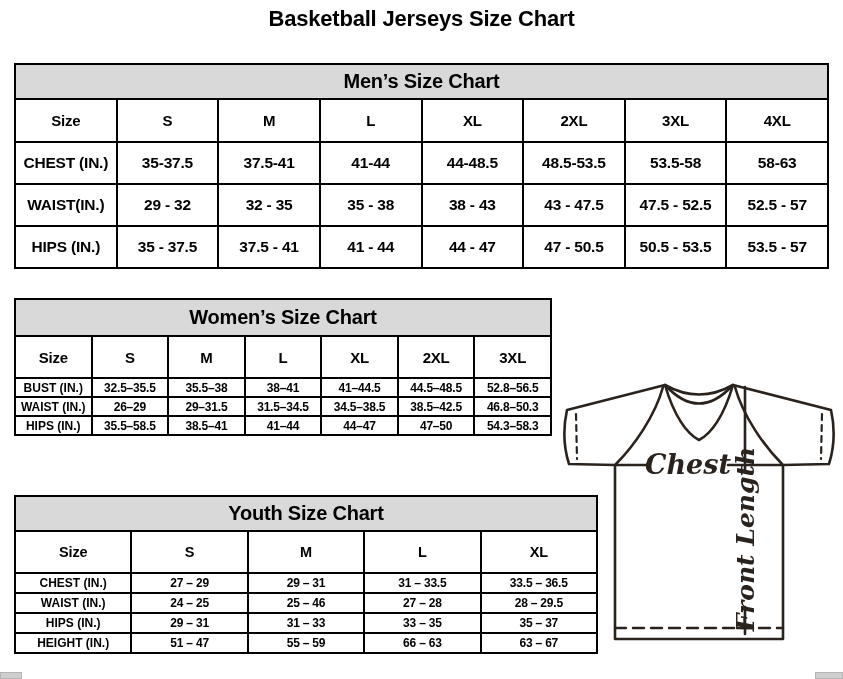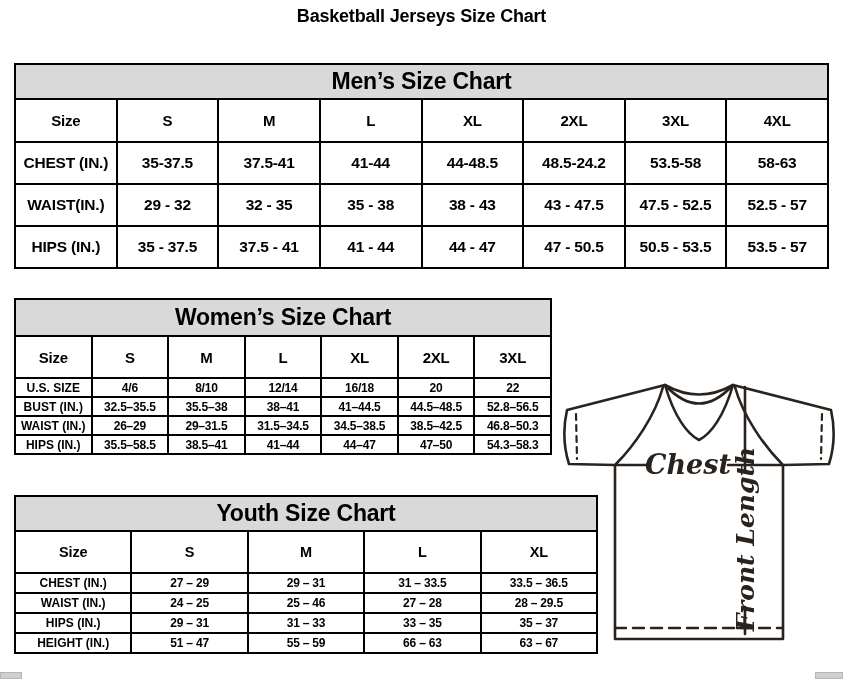--- a/index.html
+++ b/index.html
@@ -7,42 +7,42 @@
   body {
     position:relative;
     background:#ffffff;
     font-family:"Liberation Sans", sans-serif;
     color:#000;
     overflow:hidden;
   }
   .page-title {
     position:absolute; top:6px; left:0; width:843px;
     text-align:center;
-    font-size:18px; font-weight:bold;
+    font-size:22px; font-weight:bold;
     letter-spacing:-0.2px;
   }
   .chart { position:absolute; }
   .chart table {
     border-collapse:collapse;
     table-layout:fixed;
     width:100%;
   }
   .chart td {
     border:2px solid #000;
     text-align:center;
     vertical-align:middle;
     padding:0;
     font-weight:bold;
     letter-spacing:-0.2px;
     overflow:hidden;
     white-space:nowrap;
   }
   .chart .chart-header {
     background:var(--header-fill, #d9d9d9);
-    font-size:23px;
+    font-size:20px;
   }
   
   .chart.mens { left:14px; top:63px; width:815px; }
   .mens .chart-header { height:35px; }
   .mens .size-row td { height:43px; font-size:15px; }
   .mens .data-row td { height:42px; font-size:15.5px; }
   .mens .row-label   { font-size:14px; }
   .mens .label-col   { width:117px; }
   
   .chart.womens { left:14px; top:298px; width:538px; }
@@ -96,21 +96,21 @@
           <td class="">2XL</td>
           <td class="">3XL</td>
           <td class="">4XL</td>
         </tr>
         <tr class="data-row">
           <td class="label-col row-label">CHEST (IN.)</td>
           <td>35-37.5</td>
           <td>37.5-41</td>
           <td>41-44</td>
           <td>44-48.5</td>
-          <td>48.5-24.2</td>
+          <td>48.5-53.5</td>
           <td>53.5-58</td>
           <td>58-63</td>
         </tr>
         <tr class="data-row">
           <td class="label-col row-label">WAIST(IN.)</td>
           <td>29 - 32</td>
           <td>32 - 35</td>
           <td>35 - 38</td>
           <td>38 - 43</td>
           <td>43 - 47.5</td>
@@ -139,29 +139,20 @@
         <tr class="size-row">
           <td class="label-col">Size</td>
           <td class="">S</td>
           <td class="">M</td>
           <td class="">L</td>
           <td class="">XL</td>
           <td class="">2XL</td>
           <td class="">3XL</td>
         </tr>
         <tr class="data-row">
-          <td class="label-col row-label">U.S. SIZE</td>
-          <td>4/6</td>
-          <td>8/10</td>
-          <td>12/14</td>
-          <td>16/18</td>
-          <td>20</td>
-          <td>22</td>
-        </tr>
-        <tr class="data-row">
           <td class="label-col row-label">BUST (IN.)</td>
           <td>32.5–35.5</td>
           <td>35.5–38</td>
           <td>38–41</td>
           <td>41–44.5</td>
           <td>44.5–48.5</td>
           <td>52.8–56.5</td>
         </tr>
         <tr class="data-row">
           <td class="label-col row-label">WAIST (IN.)</td>

